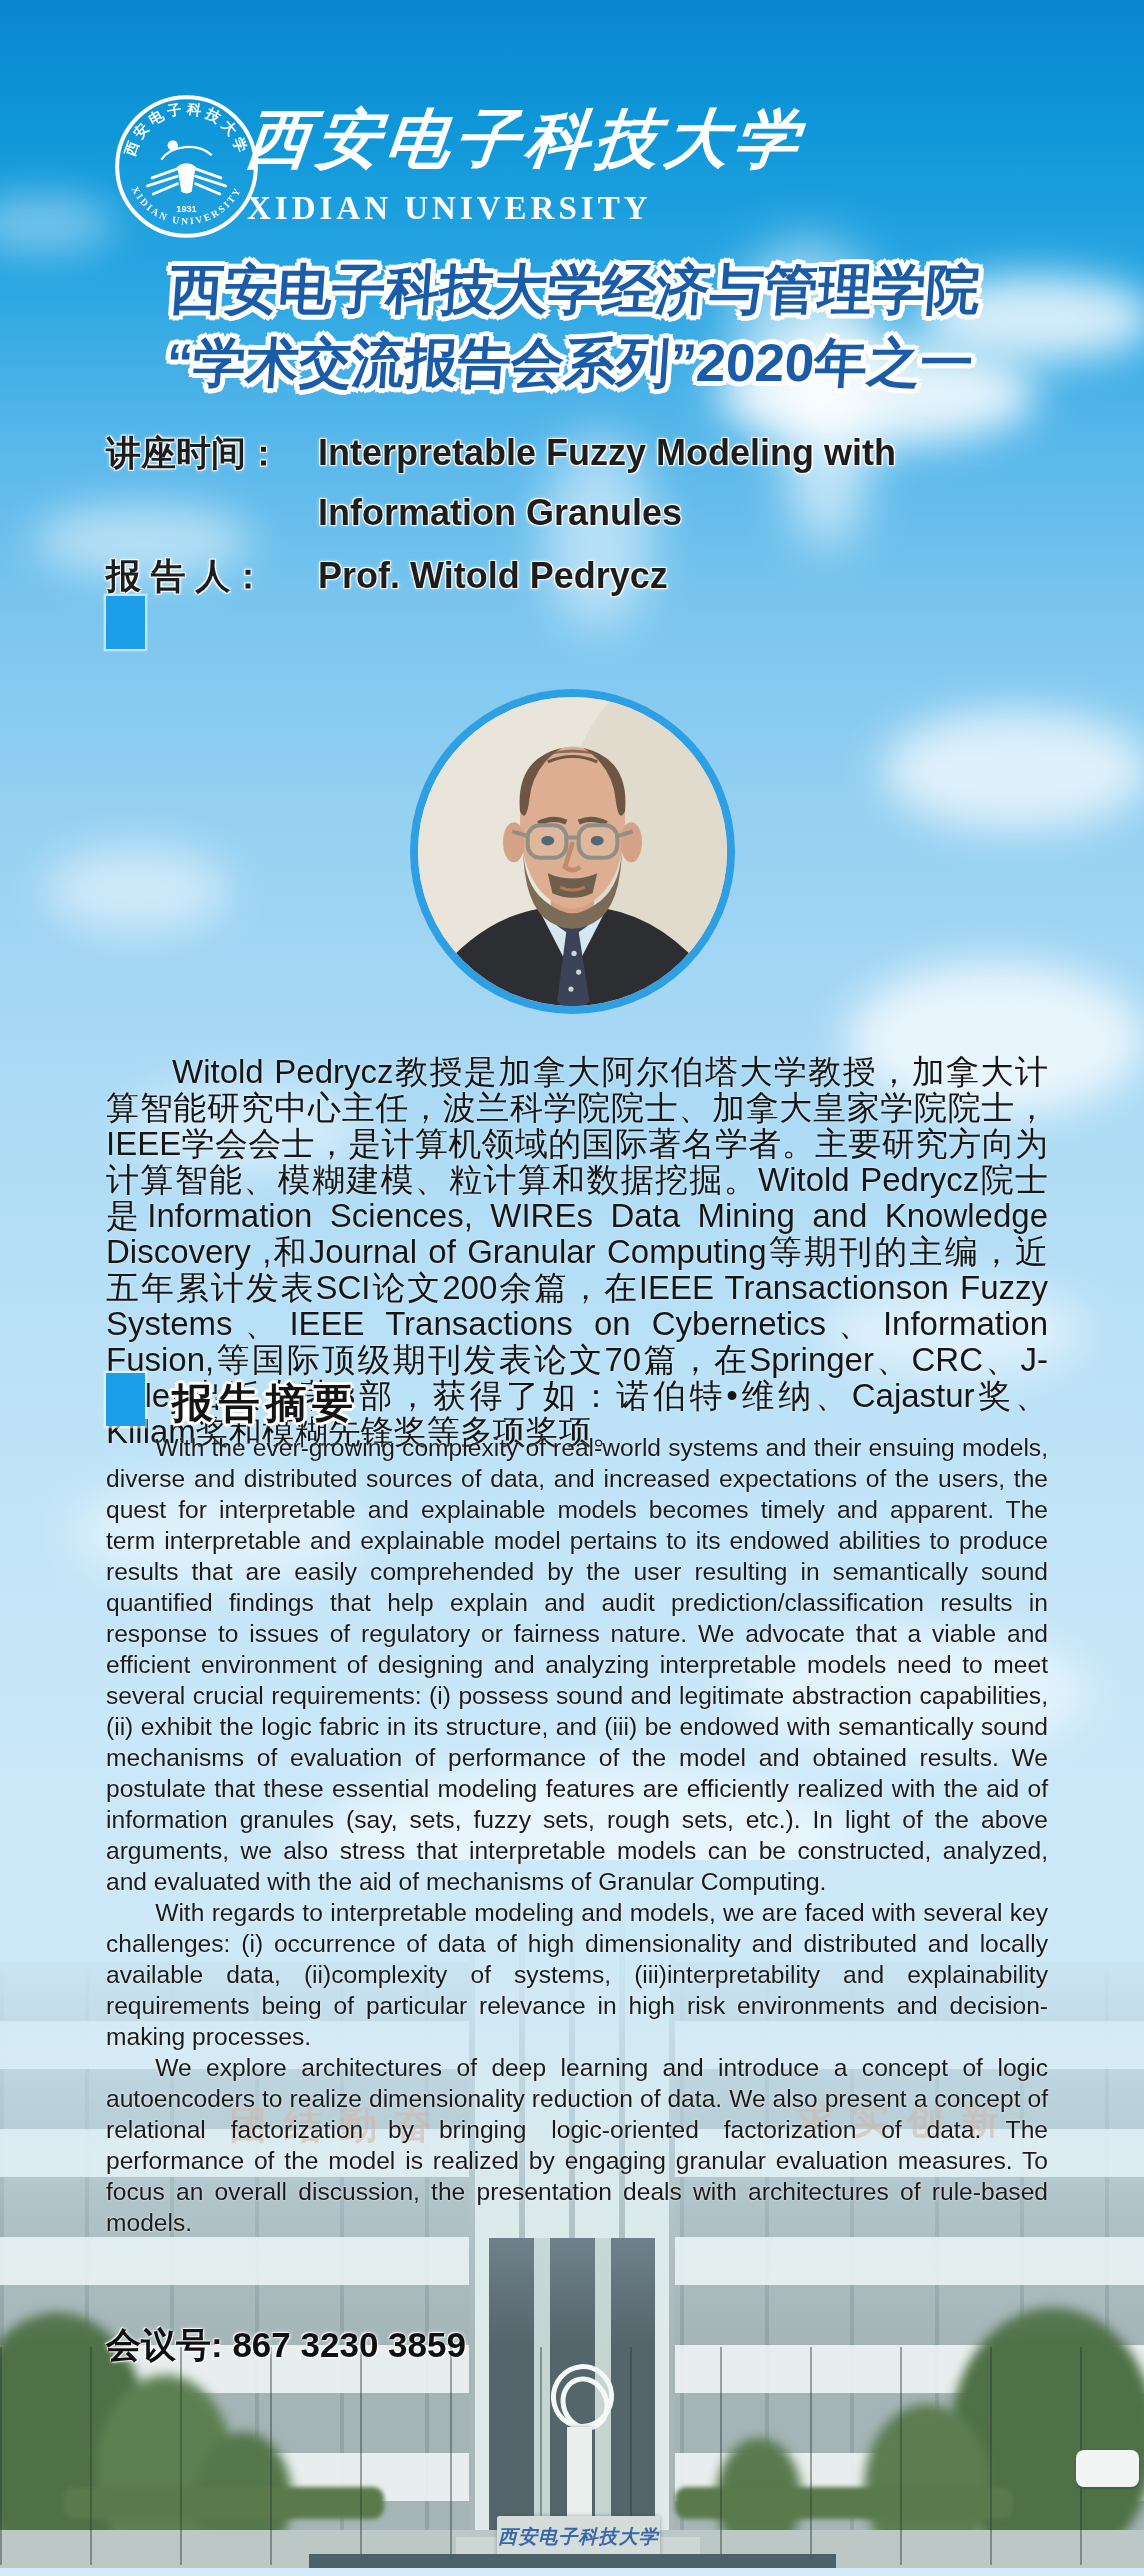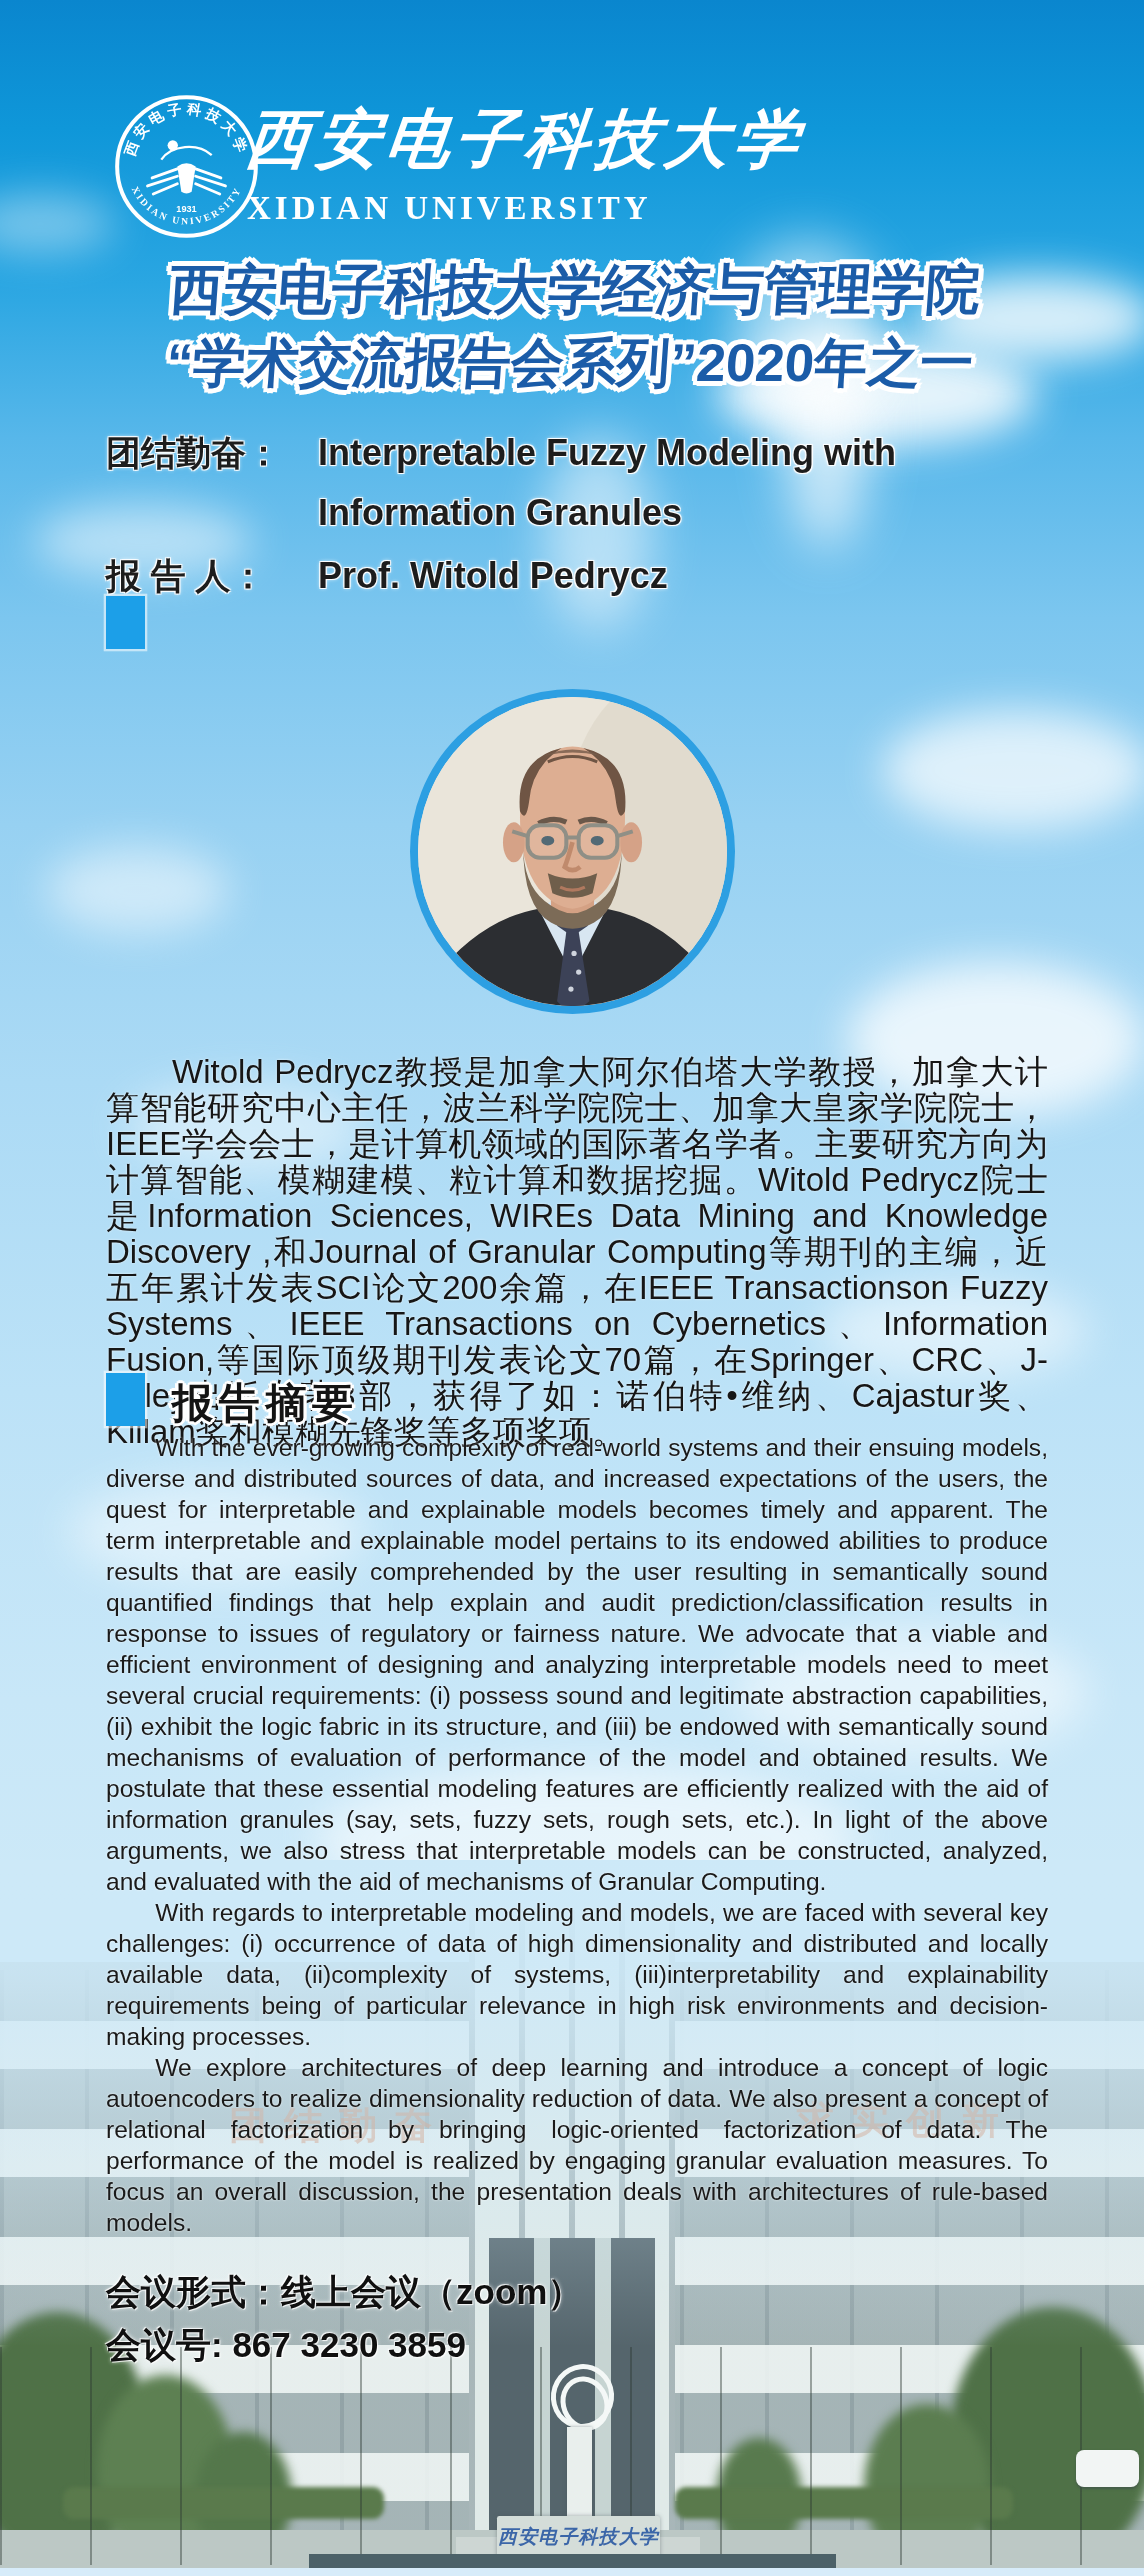--- a/index.html
+++ b/index.html
@@ -238,21 +238,21 @@
 
     <div class="abs calligraphy">西安电子科技大学</div>
     <div class="abs univ-en">XIDIAN UNIVERSITY</div>
 
     <div class="abs main-title">
       <div class="t1">西安电子科技大学经济与管理学院</div>
       <div class="t2">“学术交流报告会系列”2020年之一</div>
     </div>
 
     <div class="talk-row halo" style="top:430px;">
-      <span class="talk-label">团结勤奋：</span><span class="talk-value">Interpretable Fuzzy Modeling with</span>
+      <span class="talk-label">讲座时间：</span><span class="talk-value">Interpretable Fuzzy Modeling with</span>
     </div>
     <div class="talk-row halo" style="top:492px;">
       <span class="talk-label"></span><span class="talk-value">Information Granules</span>
     </div>
     <div class="talk-row halo" style="top:553px;">
       <span class="talk-label">报 告 人：</span><span class="talk-value">Prof. Witold Pedrycz</span>
     </div>
 
     <div class="sq" style="left:106px;top:596px;"></div>
 
@@ -293,22 +293,19 @@
 
     <div class="sq" style="left:106px;top:1373px;"></div>
     <div class="sec-header" style="left:172px;top:1376px;font-family:Liberation Serif, serif;">报告摘要</div>
 
     <div class="abs abstract">
       <p>With the ever-growing complexity of real-world systems and their ensuing models, diverse and distributed sources of data, and increased expectations of the users, the quest for interpretable and explainable models becomes timely and apparent. The term interpretable and explainable model pertains to its endowed abilities to produce results that are easily comprehended by the user resulting in semantically sound quantified findings that help explain and audit prediction/classification results in response to issues of regulatory or fairness nature. We advocate that a viable and efficient environment of designing and analyzing interpretable models need to meet several crucial requirements: (i) possess sound and legitimate abstraction capabilities, (ii) exhibit the logic fabric in its structure, and (iii) be endowed with semantically sound mechanisms of evaluation of performance of the model and obtained results. We postulate that these essential modeling features are efficiently realized with the aid of information granules (say, sets, fuzzy sets, rough sets, etc.). In light of the above arguments, we also stress that interpretable models can be constructed, analyzed, and evaluated with the aid of mechanisms of Granular Computing.</p>
       <p>With regards to interpretable modeling and models, we are faced with several key challenges: (i) occurrence of data of high dimensionality and distributed and locally available data, (ii)complexity of systems, (iii)interpretability and explainability requirements being of particular relevance in high risk environments and decision-making processes.</p>
       <p>We explore architectures of deep learning and introduce a concept of logic autoencoders to realize dimensionality reduction of data. We also present a concept of relational factorization by bringing logic-oriented factorization of data. The performance of the model is realized by engaging granular evaluation measures. To focus an overall discussion, the presentation deals with architectures of rule-based models.</p>
     </div>
 
-    <div class="meet-row" style="top:2269px;">
-      <span>会议形式：</span><span>线上会议（zoom）</span>
-    </div>
     <div class="meet-row" style="top:2322px;">
       <span>会议号: </span><span>867 3230 3859</span>
     </div>
 
   </div>
 </div>
 
 
 </body></html>

